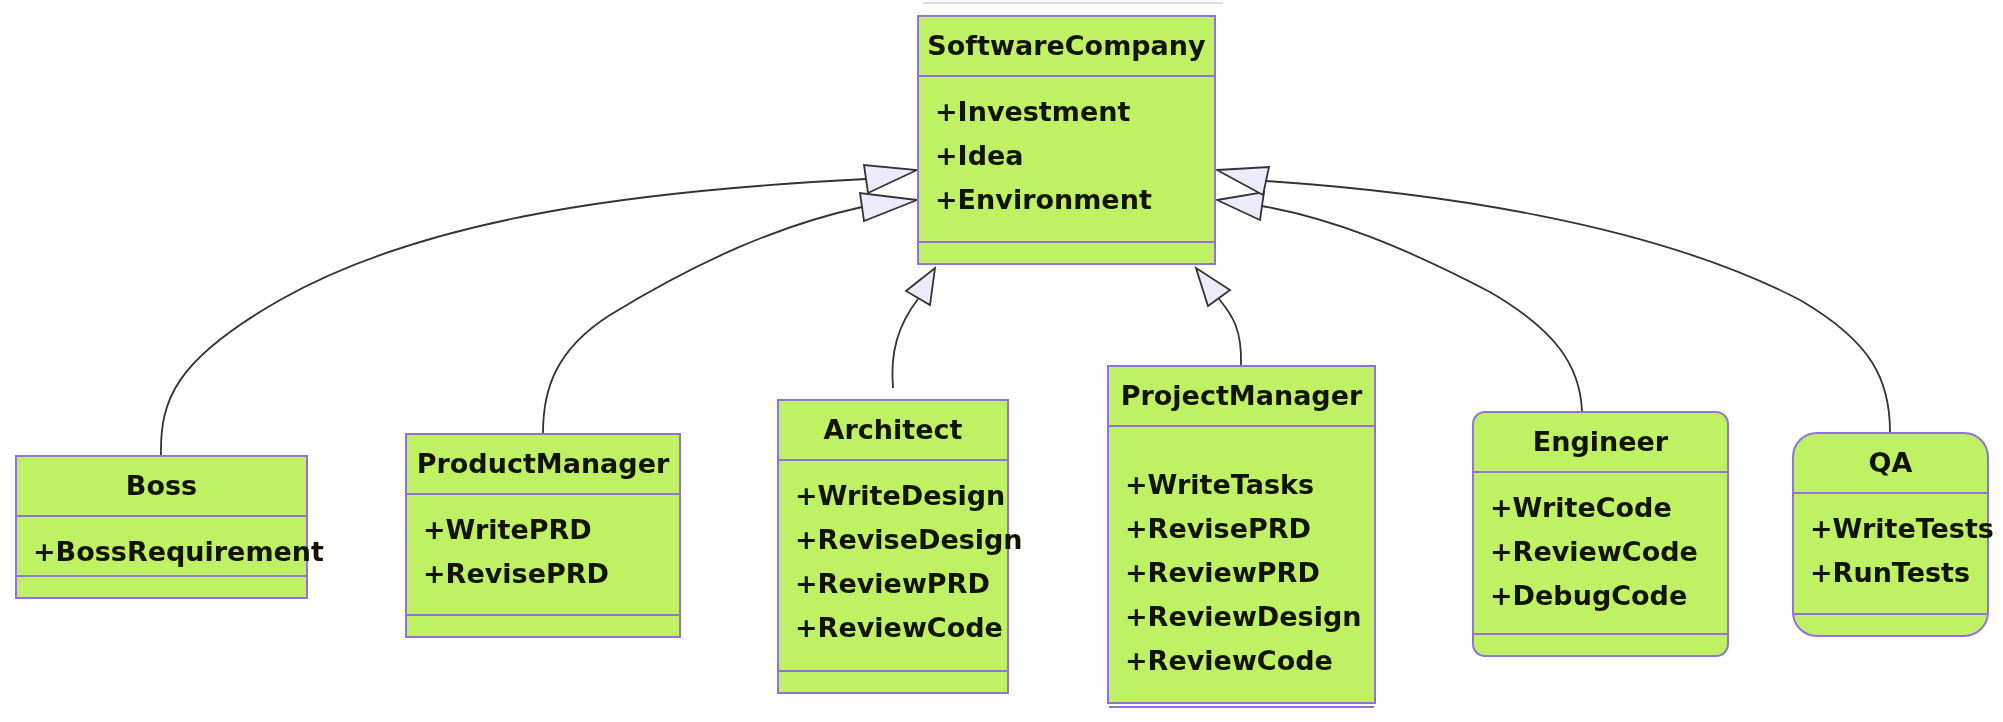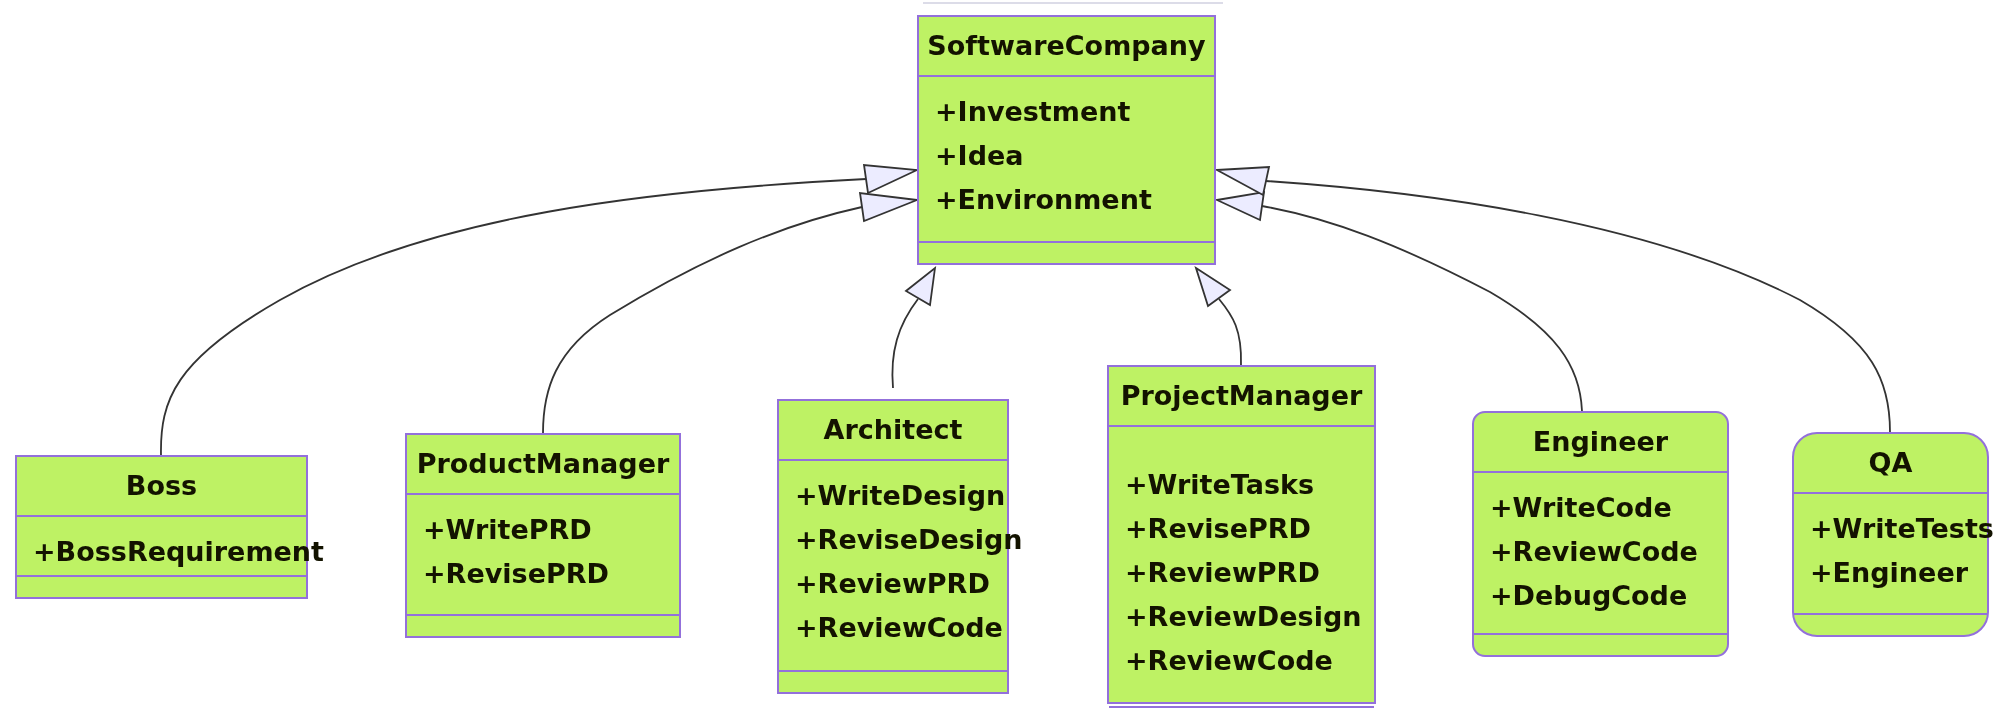--- a/index.html
+++ b/index.html
@@ -138,18 +138,18 @@
       <div class="uml-member">+ReviewCode</div>
       <div class="uml-member">+DebugCode</div>
     </div>
     <div class="uml-methods"></div>
   </div>
 
   <div class="uml-class c-qa">
     <div class="uml-title">QA</div>
     <div class="uml-members">
       <div class="uml-member">+WriteTests</div>
-      <div class="uml-member">+Engineer</div>
+      <div class="uml-member">+RunTests</div>
     </div>
     <div class="uml-methods"></div>
   </div>
 
 </div>
 
 </body></html>

